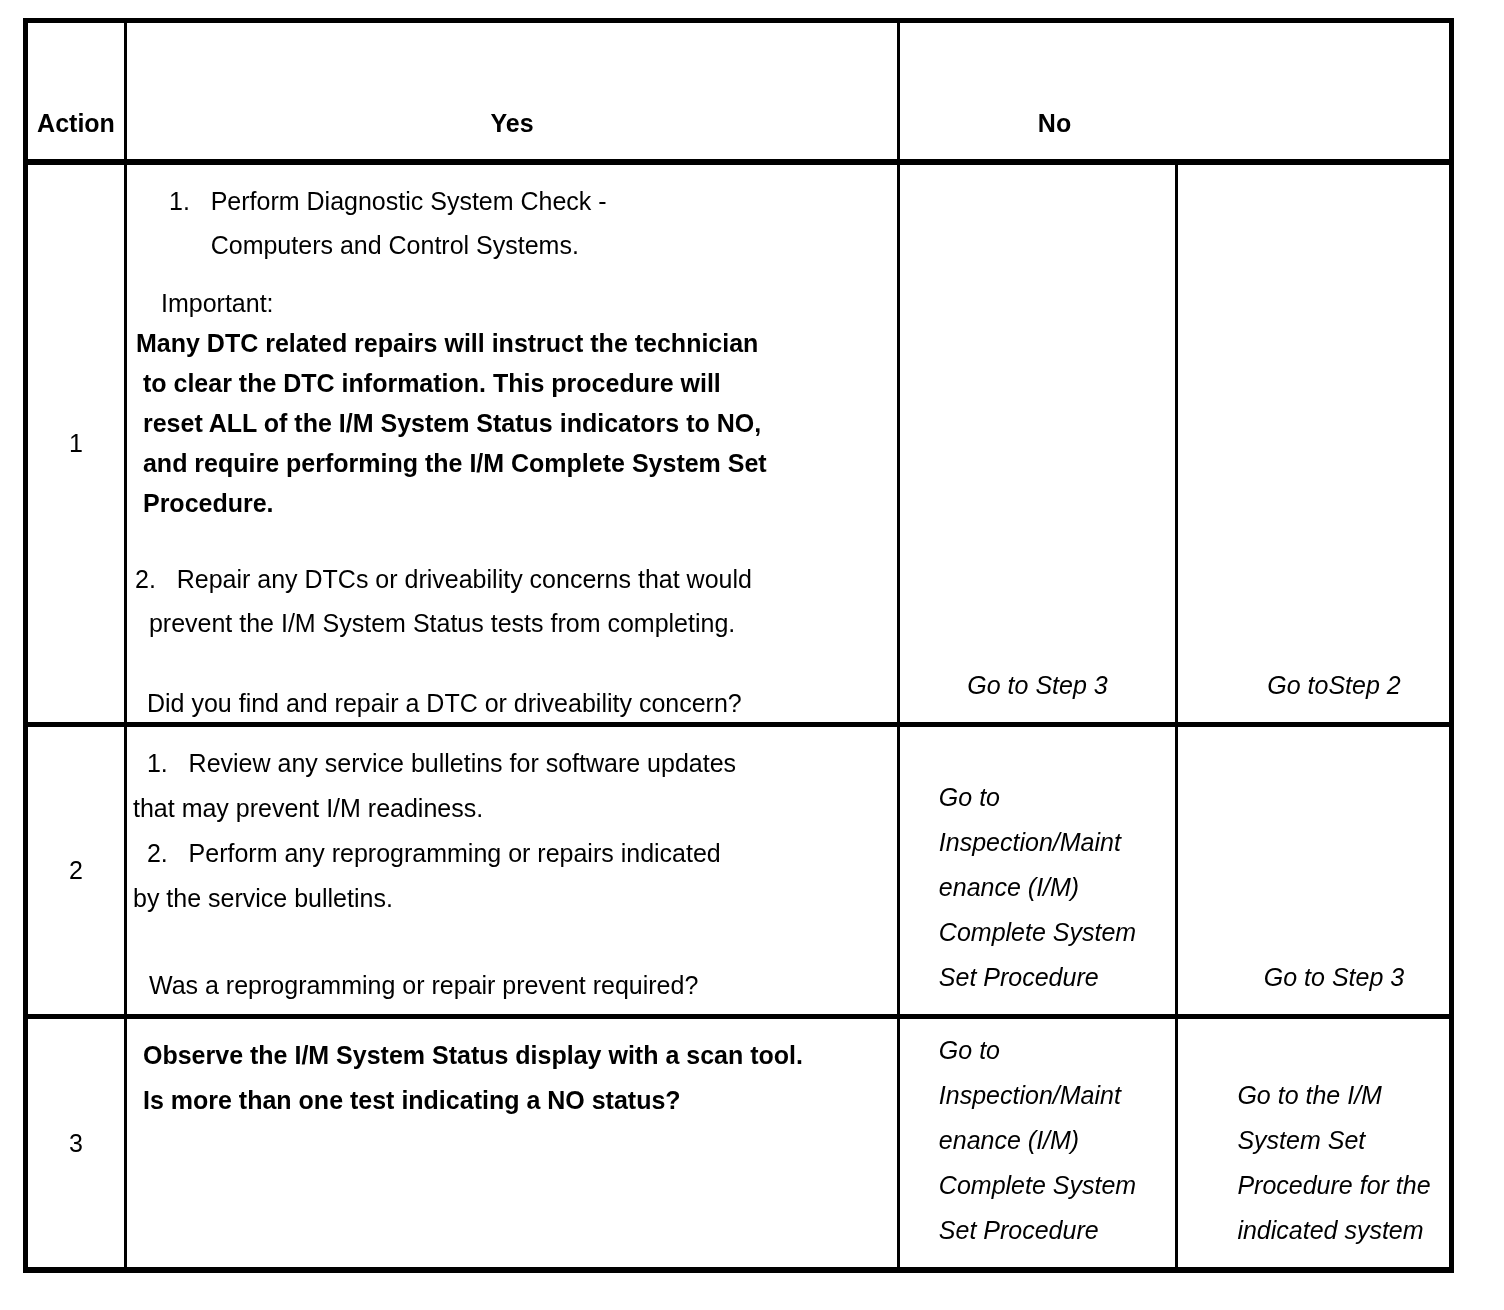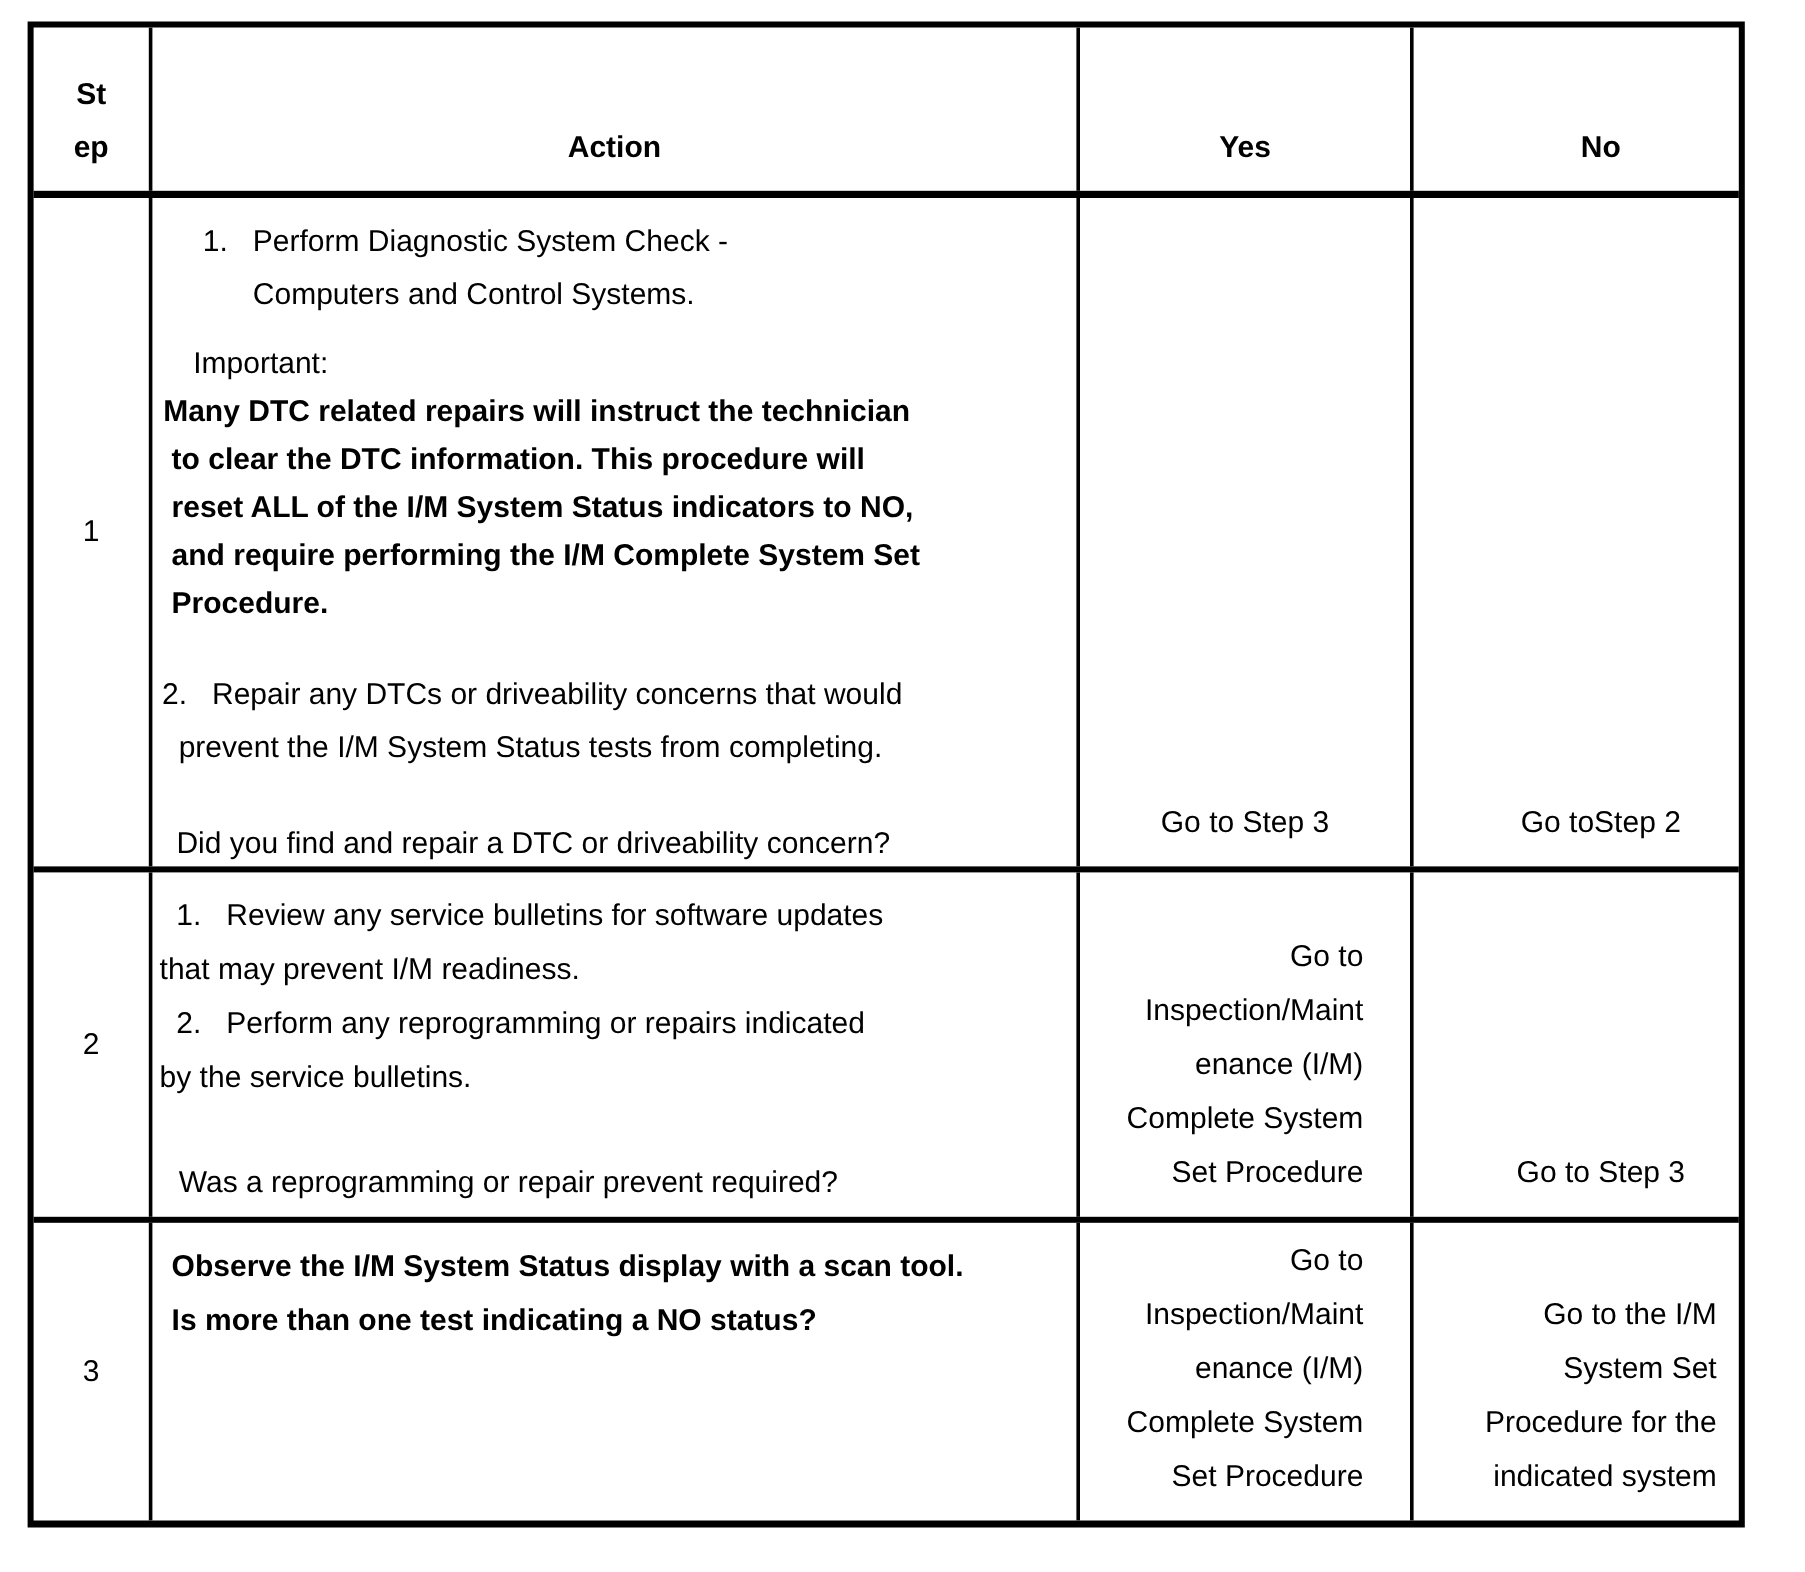--- a/index.html
+++ b/index.html
@@ -54,34 +54,33 @@
   .r1-item2 { margin-top:34px; margin-left:2px; line-height:44px; }
   .r1-question { margin-top:36px; margin-left:14px; line-height:45px; }
   .r2-items { line-height:45px; }
   .r2-question { margin-top:42px; margin-left:16px; line-height:45px; }
   .r3-text { margin-left:10px; line-height:45px;font-weight:bold; }
 
   
   .yncell {
     display:flex; flex-direction:column;
     justify-content:flex-end; align-items:center;
-    text-align:right;
+    text-align:left;
     font-size:25px; line-height:45px;
     padding-bottom:14px;
     white-space:pre-wrap;
+    font-style:italic;
   }
 </style>
 </head>
 <body>
 
 <div class="doc-table">
 
   <div class="t-row header">
-    <div class="cell hcell">St
-ep</div>
     <div class="cell hcell">Action</div>
     <div class="cell hcell">Yes</div>
     <div class="cell hcell">No</div>
   </div>
 
   <div class="t-row step-1">
     <div class="cell scell">1</div>
     <div class="cell acell">
       <div class="ml r1-item1">1.   Perform Diagnostic System Check -
       Computers and Control Systems.</div>

